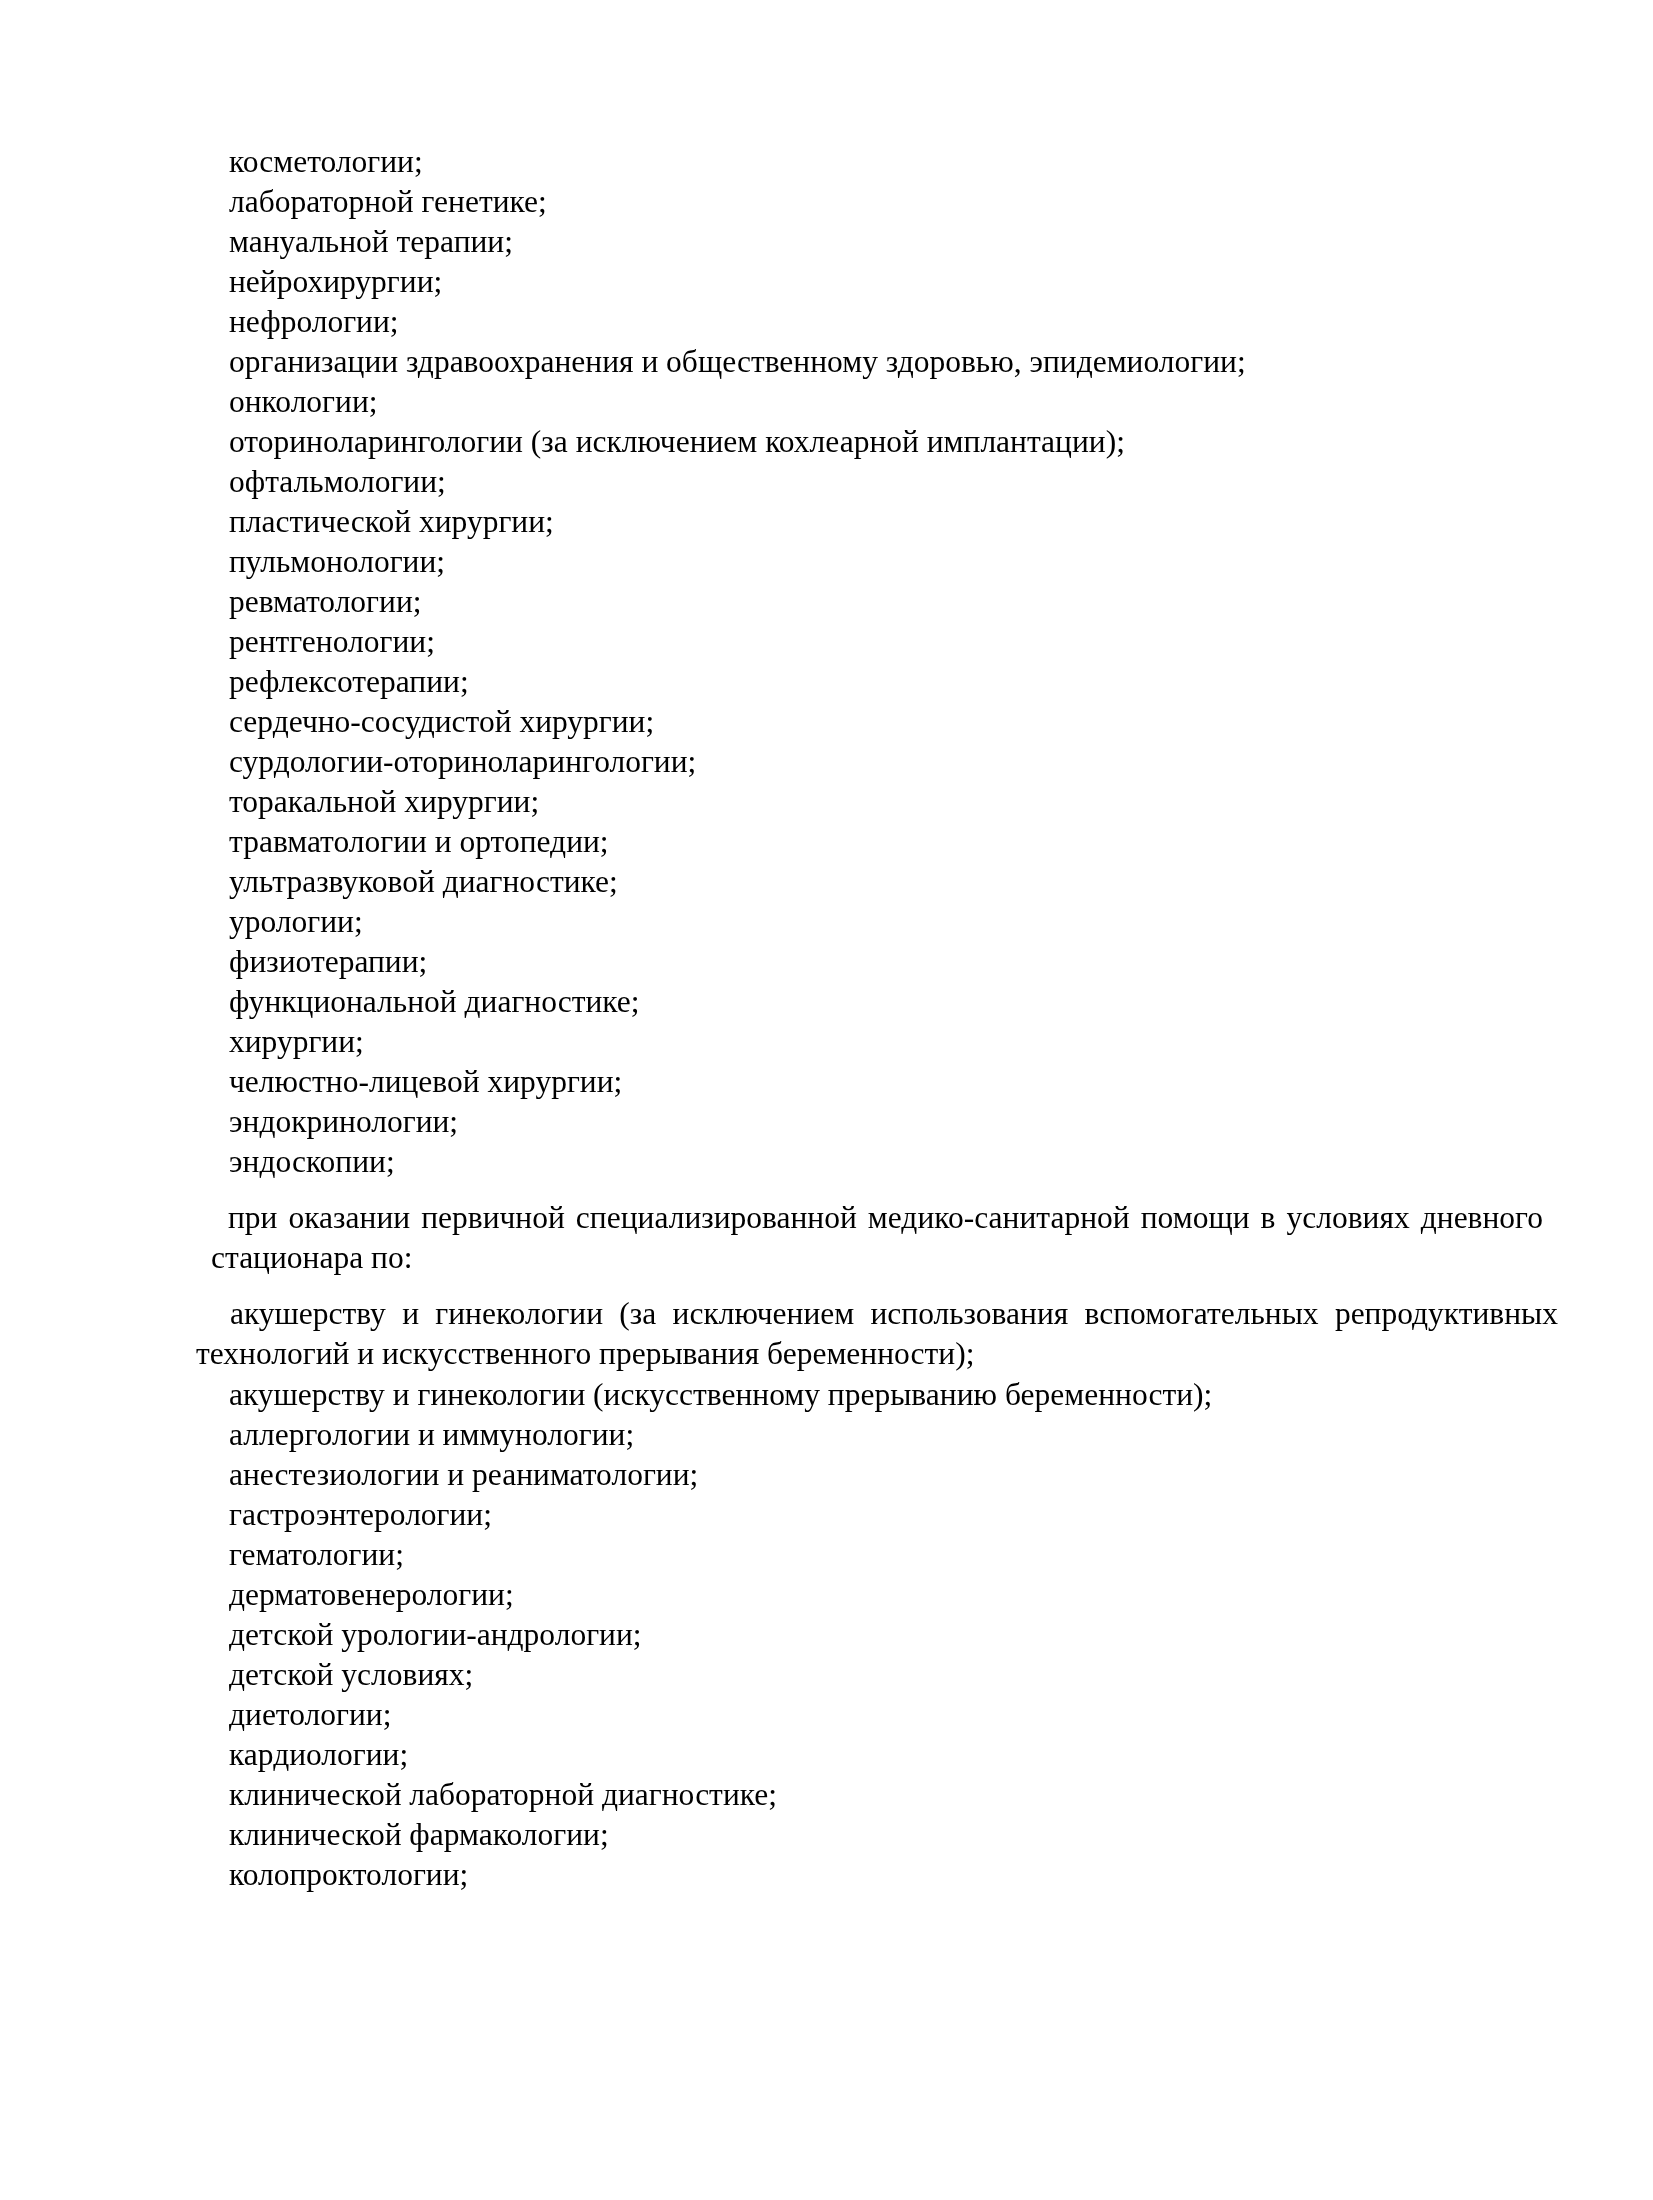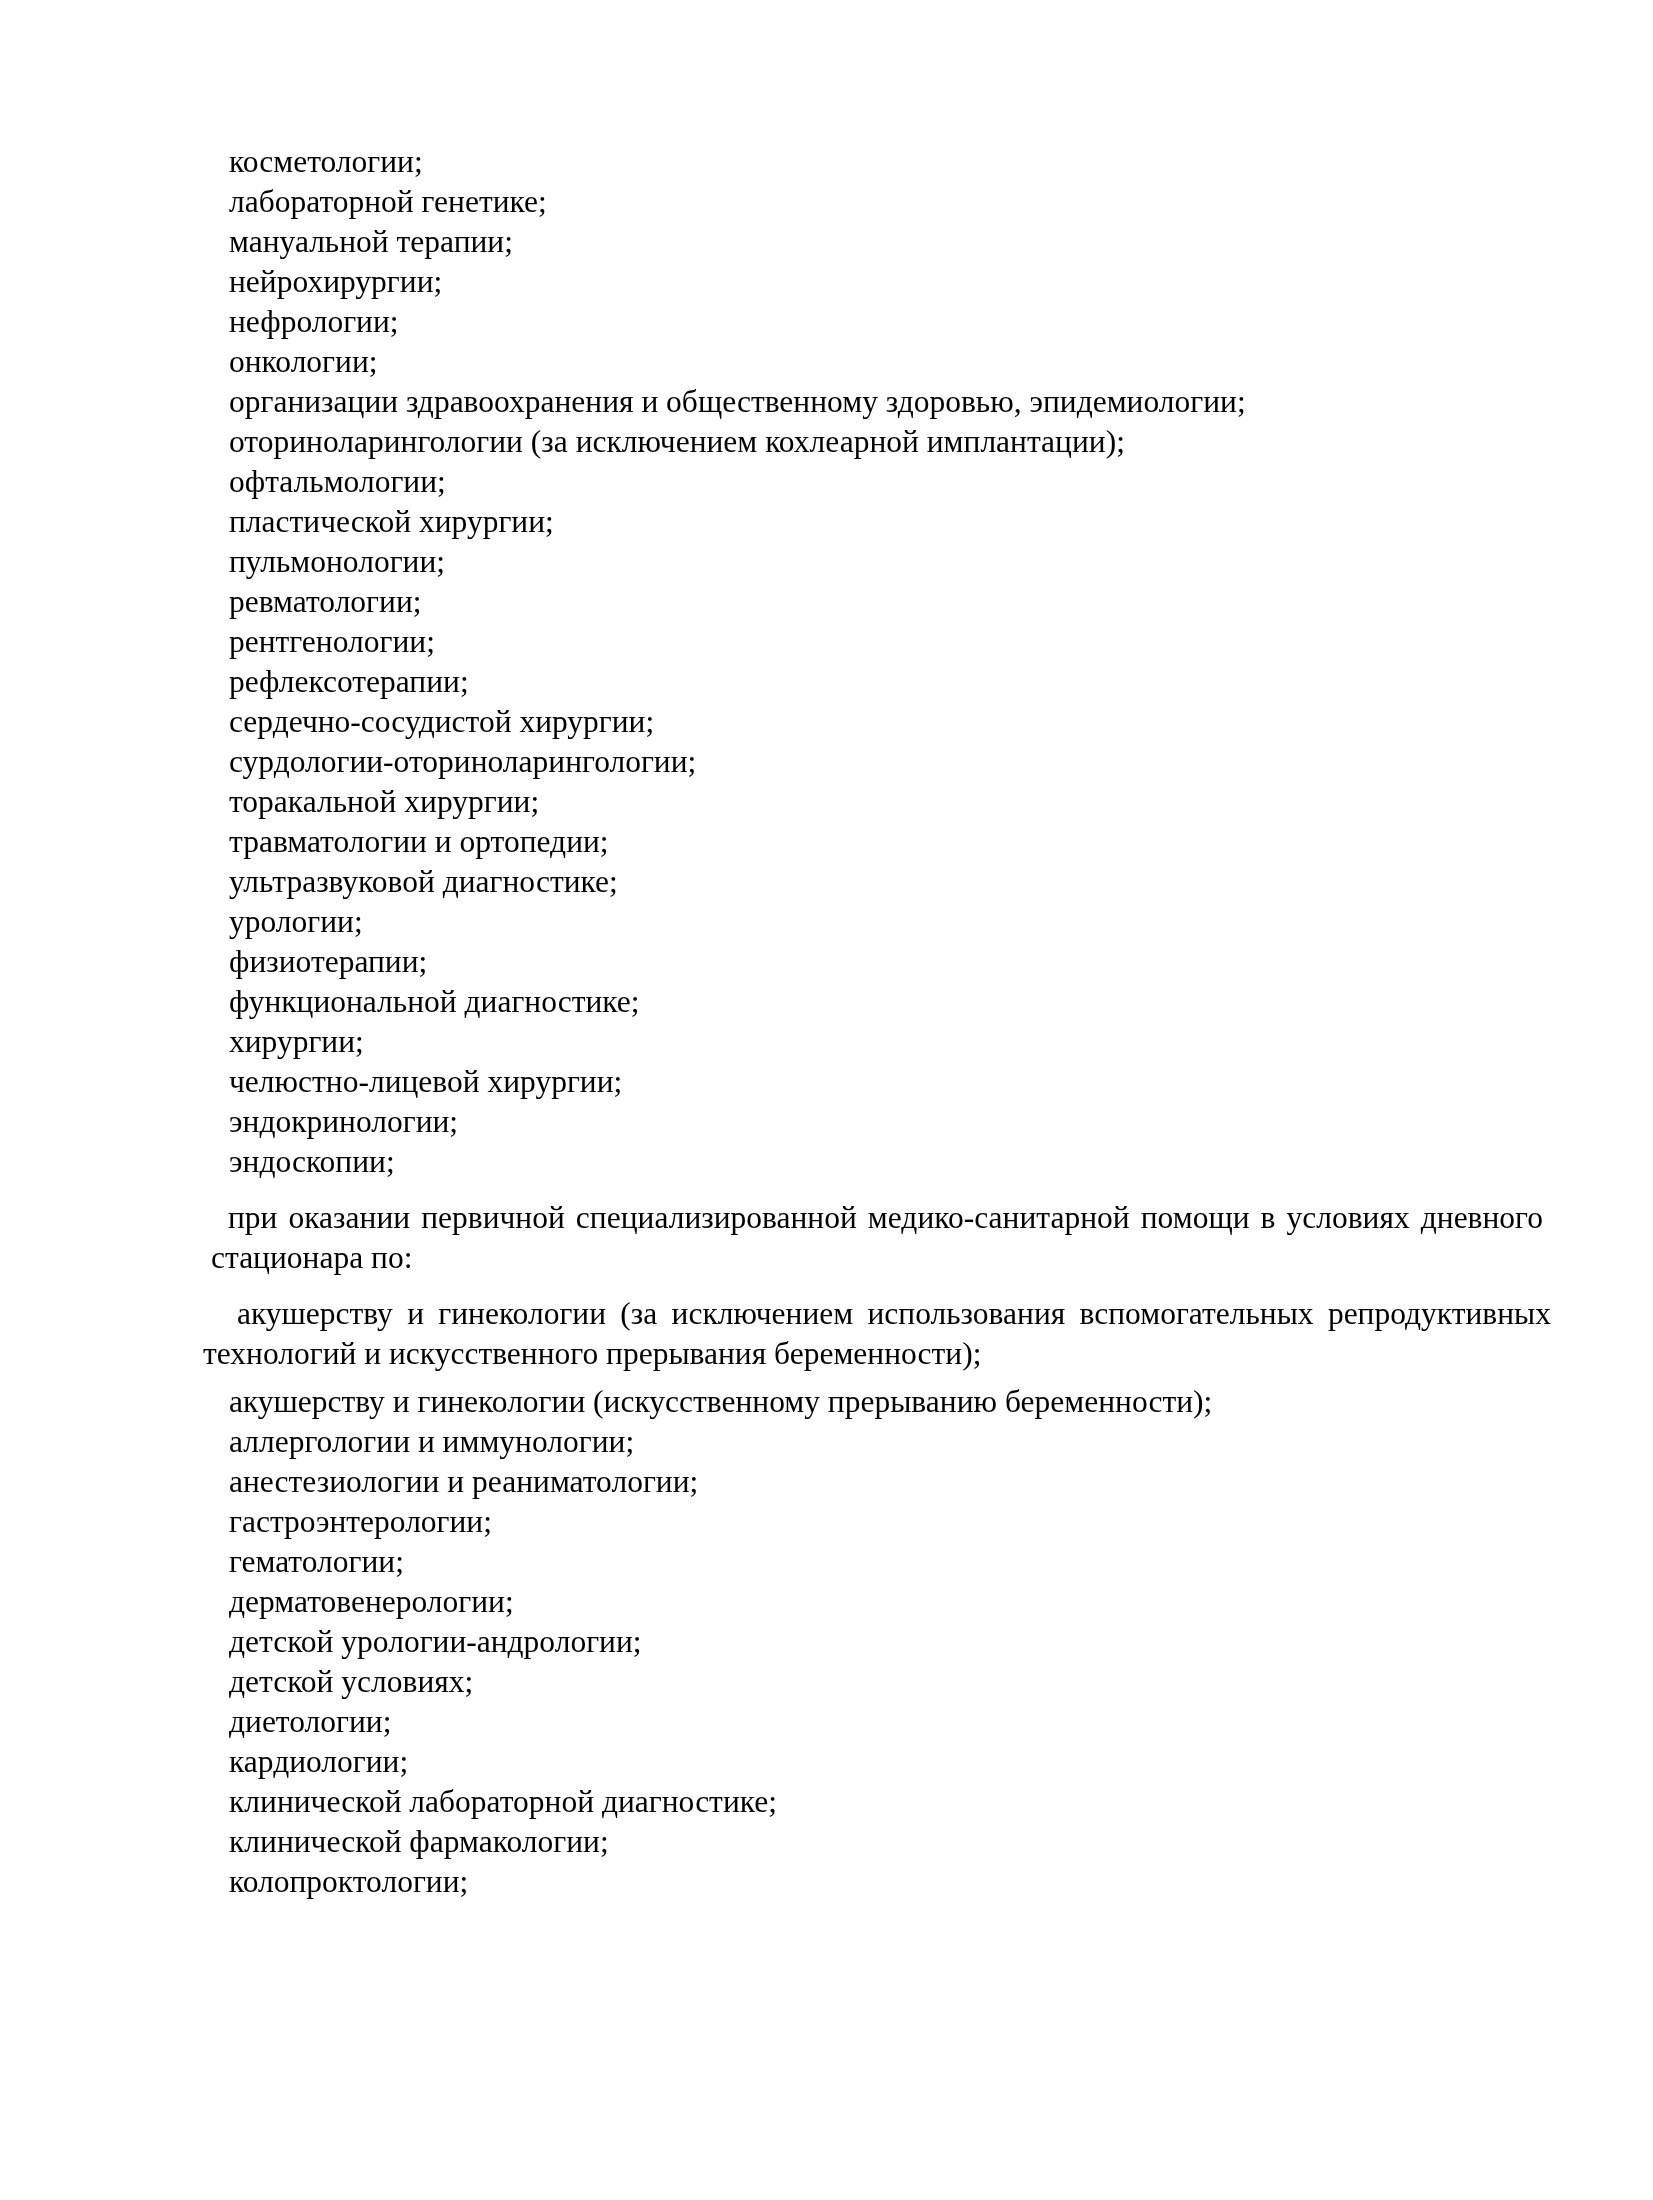--- a/index.html
+++ b/index.html
@@ -56,22 +56,22 @@
 <body>
 
 <div class="page">
   <div class="text-block">
 
     <span class="line item">косметологии;</span>
     <span class="line item">лабораторной генетике;</span>
     <span class="line item">мануальной терапии;</span>
     <span class="line item">нейрохирургии;</span>
     <span class="line item">нефрологии;</span>
+    <span class="line item">организации здравоохранения и общественному здоровью, эпидемиологии;</span>
     <span class="line item">онкологии;</span>
-    <span class="line item">организации здравоохранения и общественному здоровью, эпидемиологии;</span>
     <span class="line item">оториноларингологии (за исключением кохлеарной имплантации);</span>
     <span class="line item">офтальмологии;</span>
     <span class="line item">пластической хирургии;</span>
     <span class="line item">пульмонологии;</span>
     <span class="line item">ревматологии;</span>
     <span class="line item">рентгенологии;</span>
     <span class="line item">рефлексотерапии;</span>
     <span class="line item">сердечно-сосудистой хирургии;</span>
     <span class="line item">сурдологии-оториноларингологии;</span>
     <span class="line item">торакальной хирургии;</span>
@@ -80,21 +80,21 @@
     <span class="line item">урологии;</span>
     <span class="line item">физиотерапии;</span>
     <span class="line item">функциональной диагностике;</span>
     <span class="line item">хирургии;</span>
     <span class="line item">челюстно-лицевой хирургии;</span>
     <span class="line item">эндокринологии;</span>
     <span class="line item">эндоскопии;</span>
 
     <p class="para para-intro" style="margin:16px;">при оказании первичной специализированной медико-санитарной помощи в условиях дневного стационара по:</p>
 
-    <p class="para para-item" style="margin:8px;">акушерству и гинекологии (за исключением использования вспомогательных репродуктивных технологий и искусственного прерывания беременности);</p>
+    <p class="para para-item" style="margin:1px;">акушерству и гинекологии (за исключением использования вспомогательных репродуктивных технологий и искусственного прерывания беременности);</p>
 
     <span class="line item">акушерству и гинекологии (искусственному прерыванию беременности);</span>
     <span class="line item">аллергологии и иммунологии;</span>
     <span class="line item">анестезиологии и реаниматологии;</span>
     <span class="line item">гастроэнтерологии;</span>
     <span class="line item">гематологии;</span>
     <span class="line item">дерматовенерологии;</span>
     <span class="line item">детской урологии-андрологии;</span>
     <span class="line item">детской условиях;</span>
     <span class="line item">диетологии;</span>

